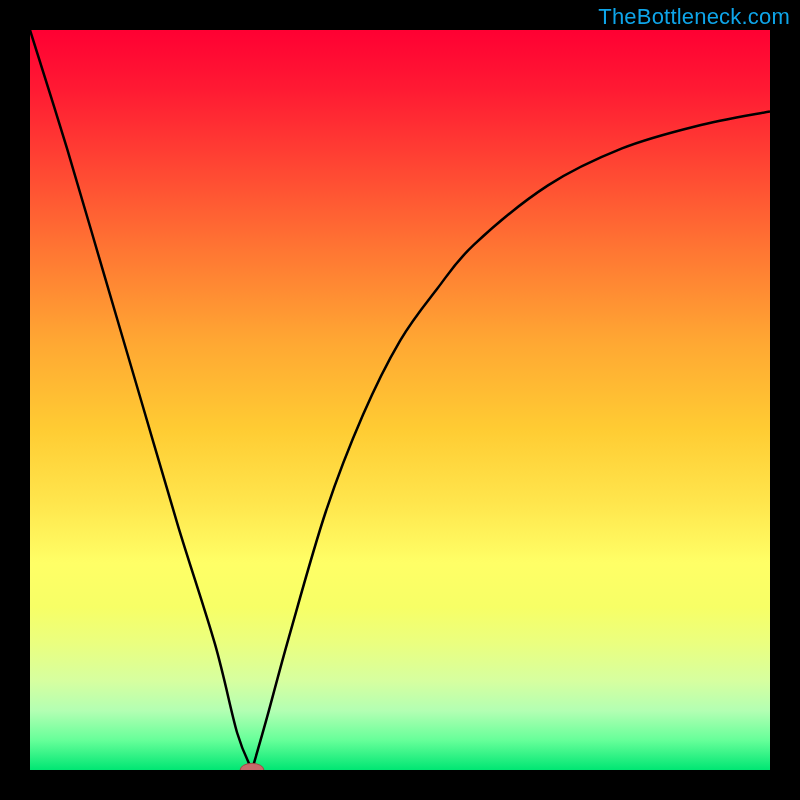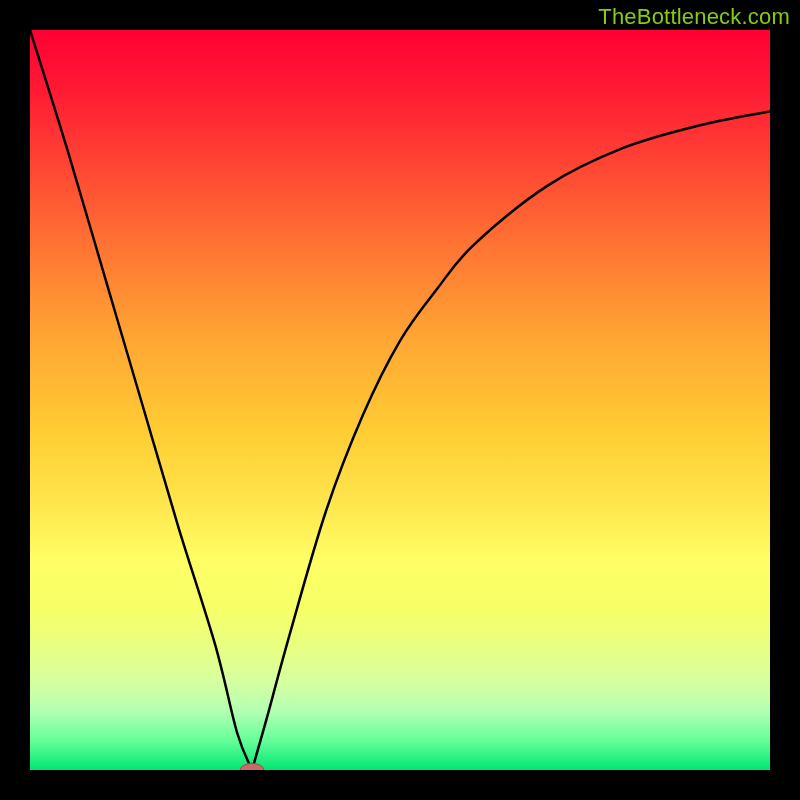--- a/index.html
+++ b/index.html
@@ -46,21 +46,21 @@
     position: absolute;
     left: 0;
     top: 0;
     width: 740px;
     height: 740px;
   }
   .watermark {
     position: absolute;
     top: 4px;
     right: 10px;
-    color: #84cc16;
+    color: #0ea5e9;
     font-size: 22px;
     font-weight: 500;
     letter-spacing: 0.2px;
   }
 </style>
 </head>
 <body>
 
 <div class="frame">
 

